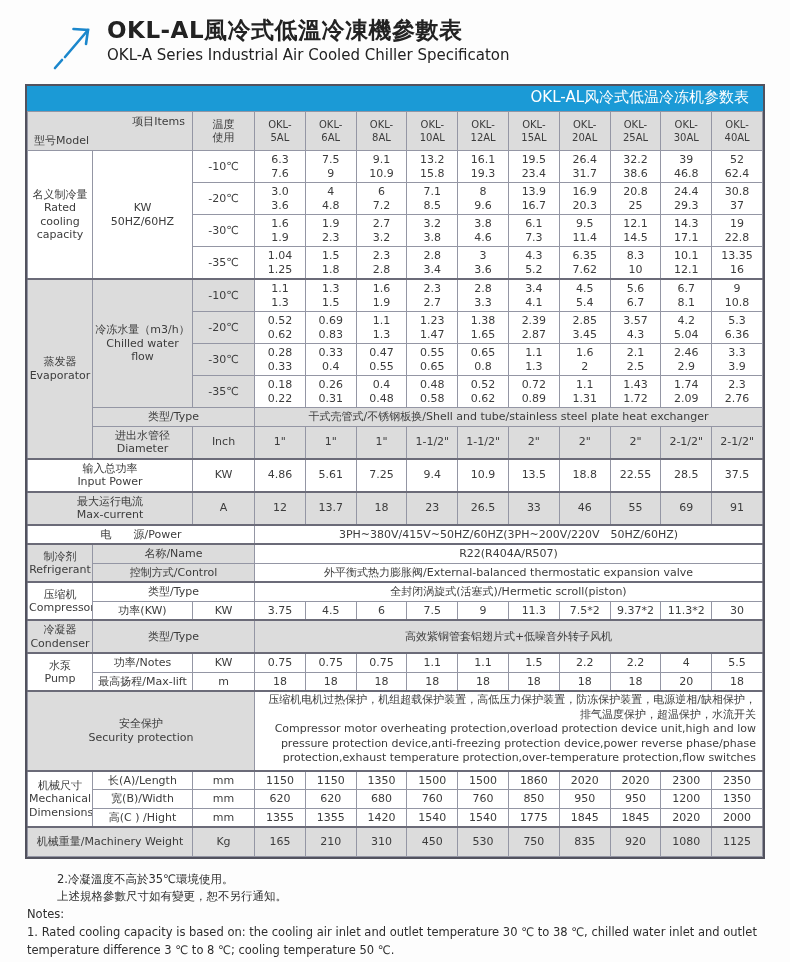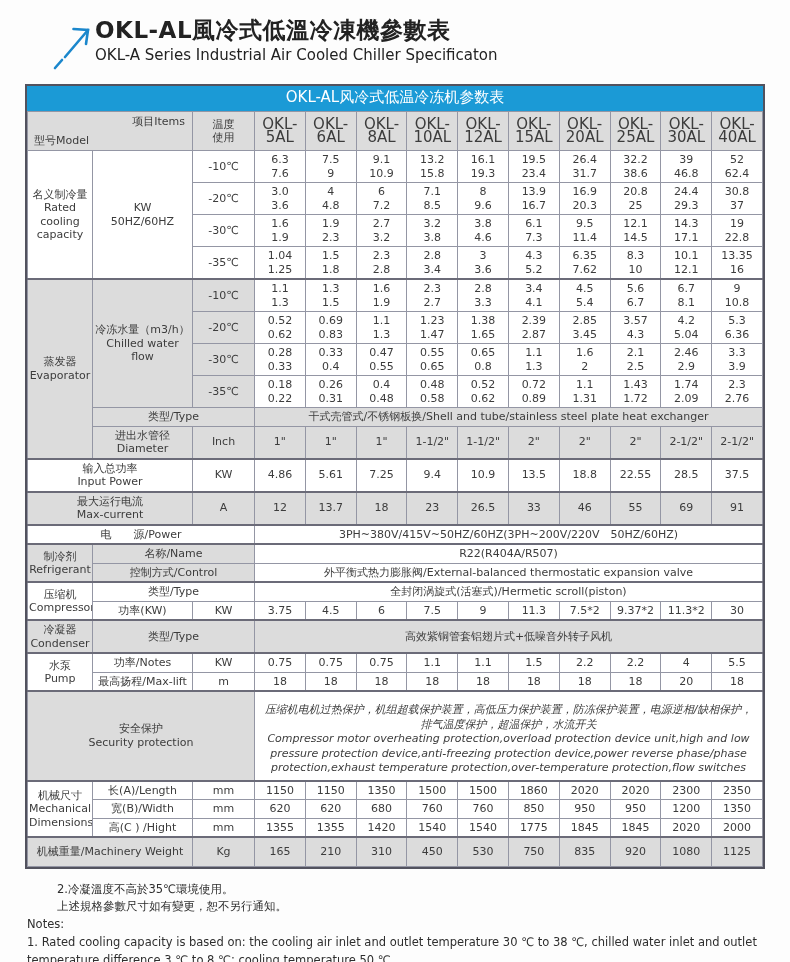--- a/index.html
+++ b/index.html
@@ -1,37 +1,37 @@
 <!DOCTYPE html>
 <html><head>
 <meta charset="utf-8">
 <style>
   html,body { margin:0; padding:0; background:#fdfdfd; }
   body { width:790px; min-height:962px; font-family:"DejaVu Sans","Liberation Sans",sans-serif; color:#3c3c3c; }
   .sheet { padding:12px 25px 8px; }
 
   
-  .doc-header { display:flex; align-items:flex-start; margin:4px 0 14px 28px; }
+  .doc-header { display:flex; align-items:flex-start; gap:12px; margin:4px 0 14px 28px; }
   .logo { flex:0 0 auto; margin-top:4px; }
   .titles h1 { margin:0; font-size:23px; font-weight:600; color:#222; letter-spacing:0.5px; line-height:1.25; }
   .titles h2 { margin:1px 0 0; font-size:15px; font-weight:400; color:#222; }
 
   
   .tablewrap { border:2px solid #52525e; }
-  .banner { background:#1b9ad6; color:#fff; text-align:center; font-size:15px; font-weight:500; padding:2px 8px 4px; }
+  .banner { background:#1b9ad6; color:#fff; text-align:right; font-size:15px; font-weight:500; padding:2px 14px 4px; }
 
   table.spec { width:100%; border-collapse:collapse; table-layout:fixed; }
   table.spec td {
     border:1px solid #9496a4; text-align:center; vertical-align:middle;
     font-size:11px; line-height:13.5px; padding:2px 1px; overflow:hidden;
     background:#fff;
   }
   table.spec td.g { background:#dcdcdc; }
-  table.spec td.m { font-size:15px; }
-  table.spec td.lt { text-align:center; padding:11px 6px 4px; line-height:14.5px;font-style:italic; }
+  table.spec td.m { font-size:10px; }
+  table.spec td.lt { text-align:right; padding:1px 6px 4px; line-height:14.5px; }
   table.spec td.tall { padding:7px 8px; }
   table.spec tr.sec td { border-top:2px solid #6b6b78; }
 
   
   td.diag { position:relative; height:34px; background-color:#dcdcdc;
     background-image:linear-gradient(to bottom right,
       transparent calc(50% - 0.7px), #9496a4 calc(50% - 0.7px),
       #9496a4 calc(50% + 0.7px), transparent calc(50% + 0.7px));
   }
   td.diag .diag-items { position:absolute; top:3px; right:7px; }

